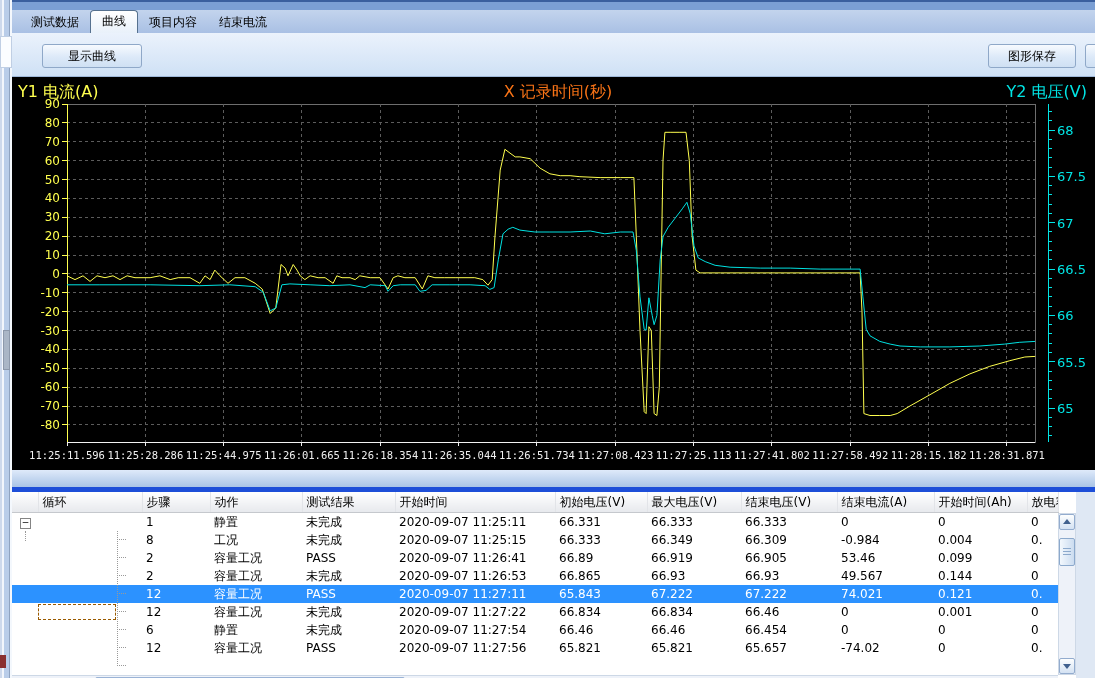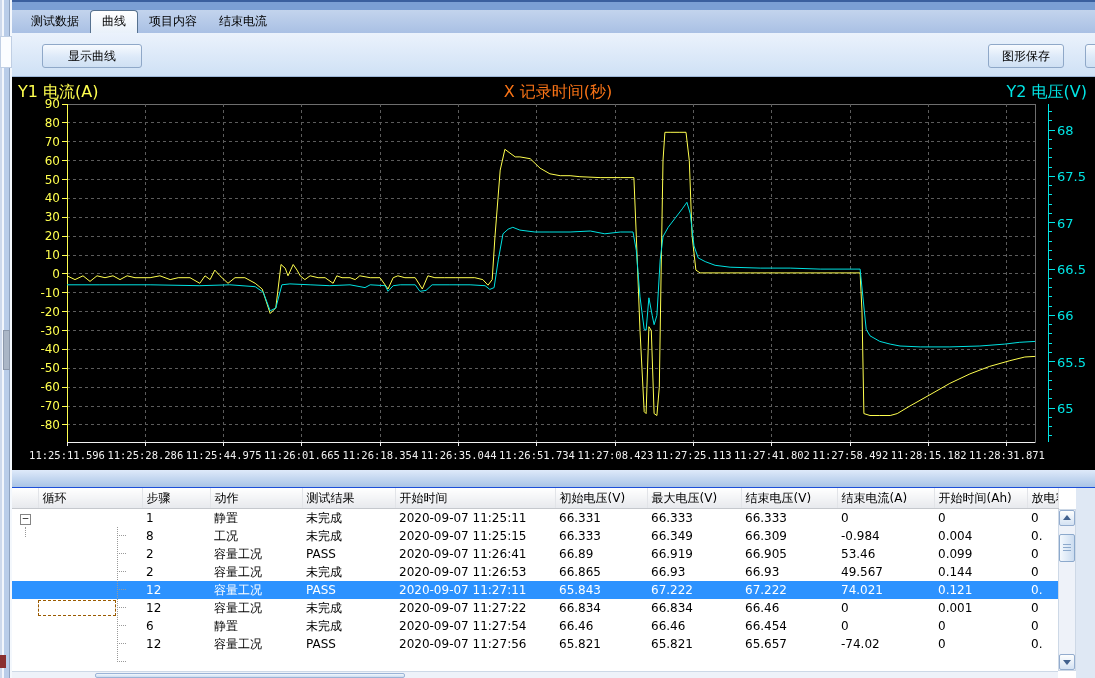--- a/index.html
+++ b/index.html
@@ -13,40 +13,40 @@
   #left-sliver{position:absolute;left:0;top:0;width:12px;height:678px;background:#cdd9ec;}
   #left-sliver .s-white{position:absolute;left:2px;top:0;width:2px;height:678px;background:#f2f6fc;}
   #left-sliver .s-blue{position:absolute;left:4px;top:0;width:5px;height:678px;background:#b9cde9;}
   #left-sliver .s-line{position:absolute;left:9px;top:0;width:1px;height:678px;background:#8fa3c0;}
   #left-sliver .s-edge{position:absolute;left:10px;top:0;width:2px;height:678px;background:#f4f8fd;}
   #left-sliver .s-box{position:absolute;left:0;top:36px;width:10px;height:30px;background:#fbfdff;border:1px solid #c0cfe4;}
   #left-sliver .s-thumb{position:absolute;left:3px;top:330px;width:5px;height:38px;background:#aab6c6;border:1px solid #8d99ab;}
   #left-sliver .s-glyph{position:absolute;left:0;top:655px;width:6px;height:13px;background:#8a3030;}
   
   #top-band{position:absolute;left:12px;top:0;width:1083px;height:10px;background:#7b9fd4;border-top:2px solid #3a5f9e;box-sizing:border-box;}
-  #tab-bar{position:absolute;left:12px;top:10px;width:1083px;height:23px;background:linear-gradient(#c3d4ed,#a9c0e4);display:flex;align-items:flex-start;padding-left:8px;box-sizing:border-box;}
+  #tab-bar{position:absolute;left:12px;top:10px;width:1083px;height:23px;background:linear-gradient(#c3d4ed,#a9c0e4);display:flex;align-items:center;padding-left:8px;box-sizing:border-box;}
   .tab{height:22px;line-height:22px;padding:0 11px;color:#000;cursor:default;}
   .tab.active{background:linear-gradient(#ffffff,#e9f1fa);border:1px solid #56718f;border-bottom:none;border-radius:4px 4px 0 0;height:22px;line-height:21px;font-weight:normal;}
   #toolbar{position:absolute;left:12px;top:33px;width:1083px;height:44px;background:linear-gradient(#ebf2fc,#cfe1f5);border-bottom:1px solid #9fb8d8;box-sizing:border-box;}
   .btn{position:absolute;height:24px;line-height:22px;text-align:center;
        background:linear-gradient(#f7fafe,#dce9f8 55%,#cfe0f3);
        border:1px solid #8fa8c8;border-radius:3px;box-sizing:border-box;cursor:default;}
   #btn-show-curve{left:30px;top:11px;width:100px;}
-  #btn-save-graph{left:976px;top:11px;width:76px;}
+  #btn-save-graph{left:976px;top:11px;width:88px;}
   #btn-partial{left:1073px;top:11px;width:40px;}
   
   #chart-panel{position:absolute;left:12px;top:77px;width:1083px;height:393px;background:#000;}
   #chart-panel .corner{position:absolute;top:5px;font-size:16px;}
   #y1-title{left:6px;color:#ffff4f;}
   #x-title{left:406px;width:280px;text-align:center;color:#f97316;}
   #y2-title{right:8px;color:#00e5e5;}
   
   #mid-strip{position:absolute;left:12px;top:470px;width:1083px;height:17px;background:linear-gradient(#dfeafa,#a9c4e6);}
   
-  #table-wrap{position:absolute;left:12px;top:487px;width:1083px;height:191px;background:#fff;border-top:1px solid #1d4ed8;box-sizing:border-box;}
+  #table-wrap{position:absolute;left:12px;top:487px;width:1083px;height:191px;background:#fff;border-top:5px solid #1d4ed8;box-sizing:border-box;}
   #data-table{border-collapse:collapse;table-layout:fixed;width:1046px;}
   #data-table th{height:20px;font-weight:normal;text-align:left;padding:0 0 0 4px;
      background:linear-gradient(#ffffff,#e7e9ed);border-bottom:1px solid #c5c8cd;border-right:1px solid #e2e4e8;
      white-space:nowrap;overflow:hidden;}
   #data-table td{height:18px;padding:0 0 0 4px;white-space:nowrap;overflow:hidden;}
   #data-table tr.selected td{background:#2c92ff;color:#fff;}
   
   .tree-abs{position:absolute;}
   #tree-box{left:8px;top:26px;width:9px;height:9px;border:1px solid #848484;background:#fff;font-size:9px;line-height:7px;text-align:center;color:#000;}
   .tree-vline{border-left:1px dotted #999;width:0;}

